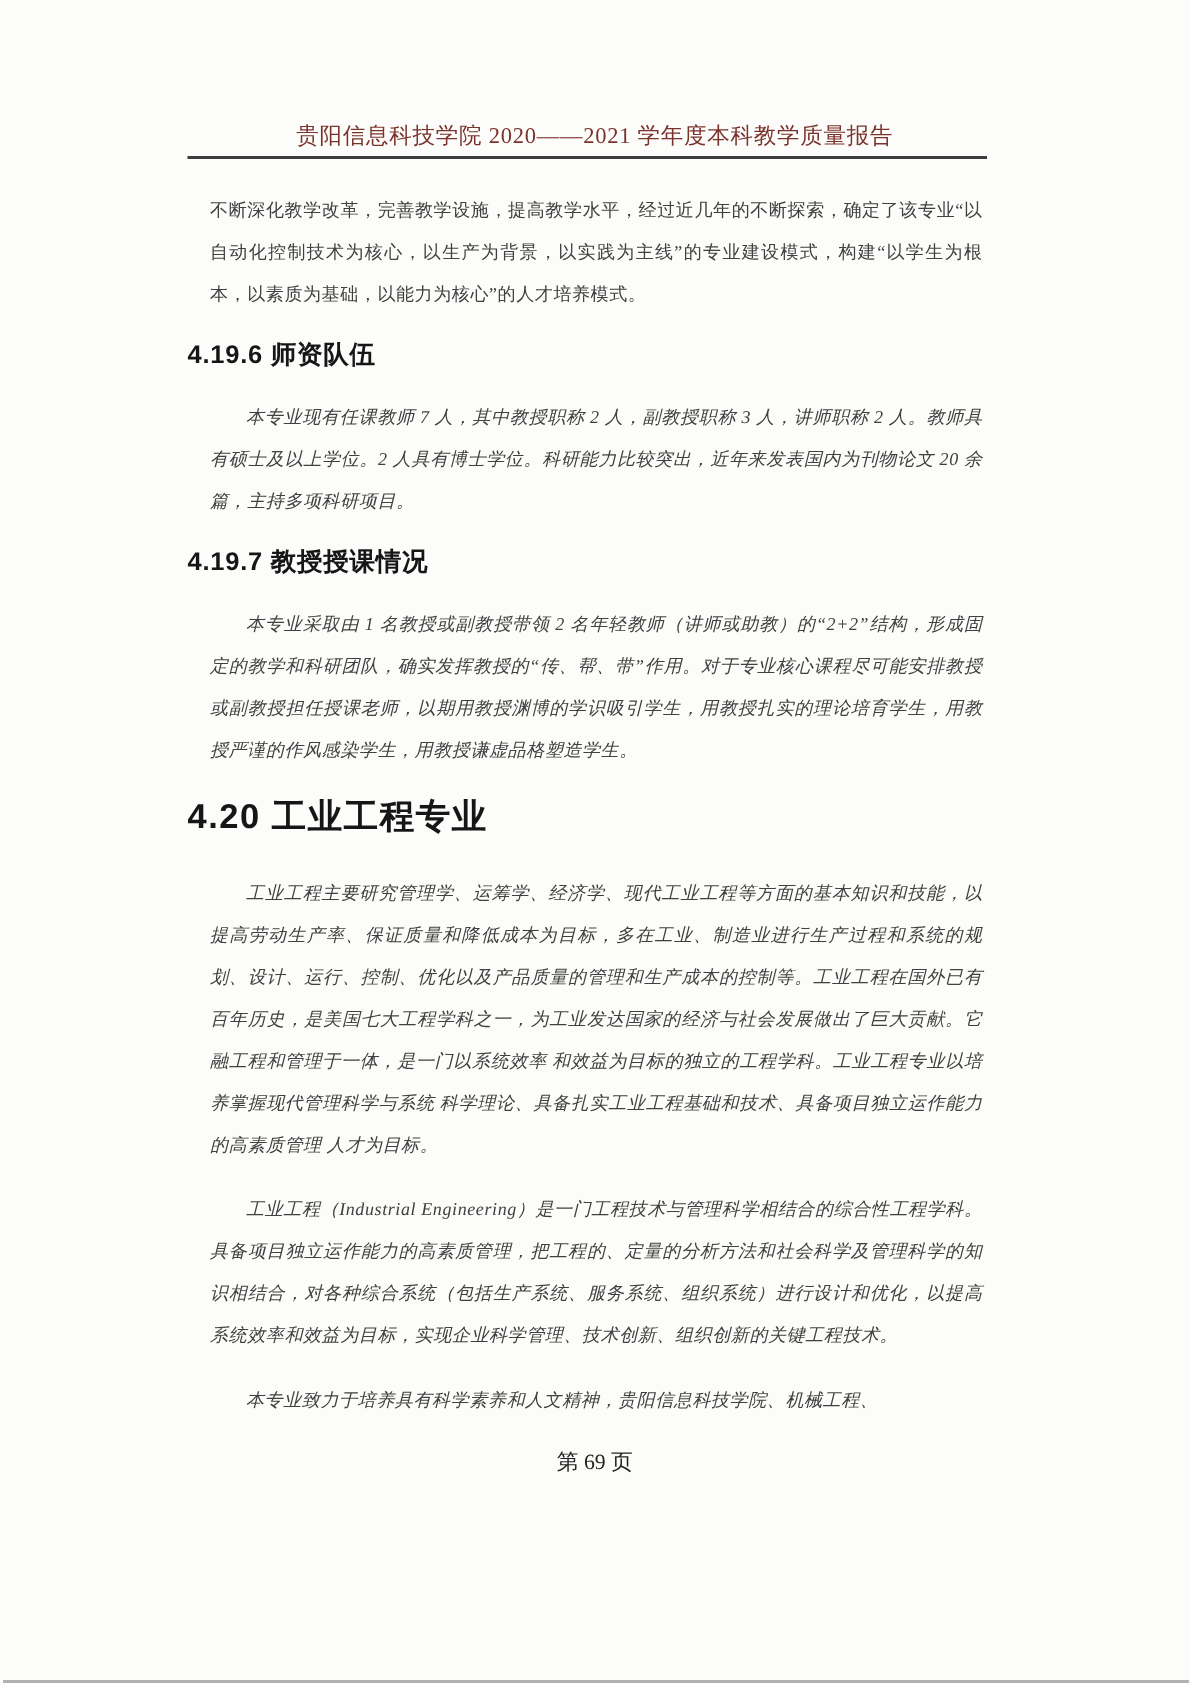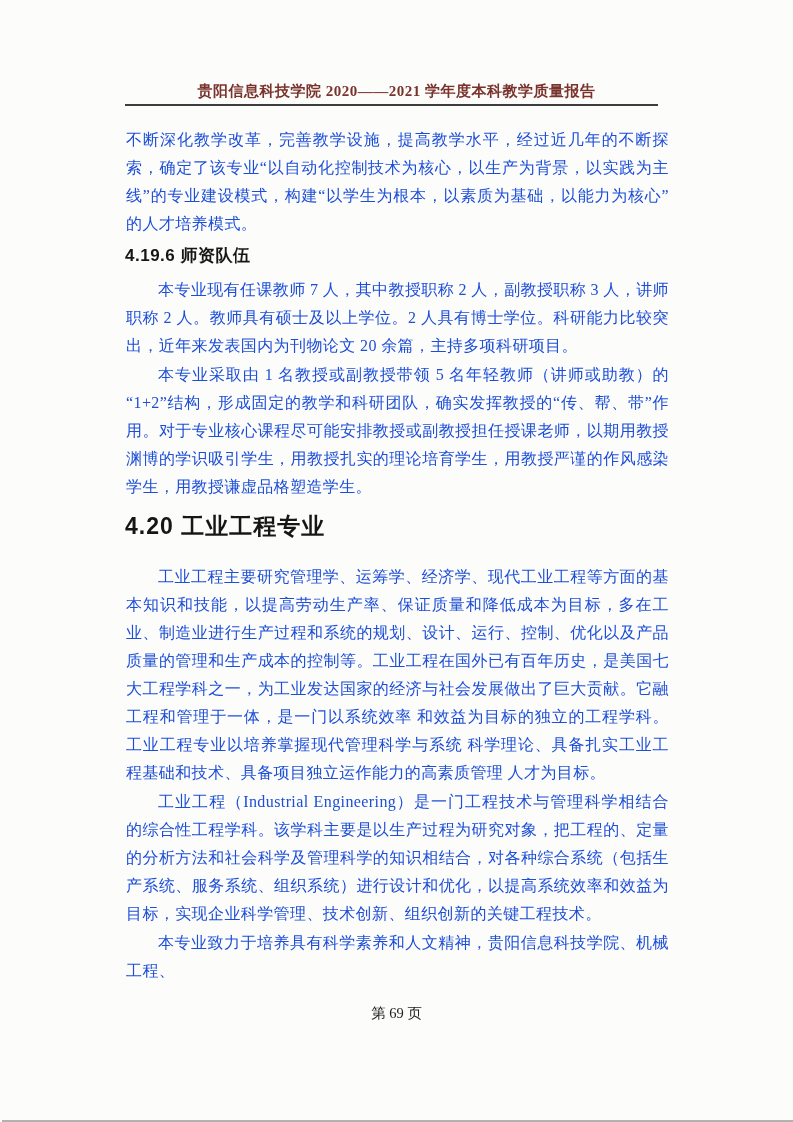--- a/index.html
+++ b/index.html
@@ -16,45 +16,46 @@
     font-family: "Liberation Serif", "DejaVu Serif", serif;
     color: #1f1f1f;
   }
   
   .page-header {
     padding-top: 81px;
   }
   .header-title {
     text-align: center;
     font-size: 15px;
-    font-weight: bold;
+    font-weight: normal;
     line-height: 20px;
     color: #7a332c;
     letter-spacing: 0.5px;
   }
   .header-rule {
     margin: 3px 0 0 125px;
     width: 533px;
     height: 2px;
     background: #3d3d3d;
   }
   
   .page-body {
     margin: 20px 123px 0 125px;
   }
   .page-body p {
-    margin: 1px;
-    font-size: 16px;
+    margin: 15px;
+    font-size: 12px;
     line-height: 28px;
     text-align: justify;
     letter-spacing: 0.4px;
-    color: #1d4ed8;
+    color: #404040;
   }
   .page-body p.indent {
     text-indent: 2em;
+    font-style: italic;
   }
   h2.chapter-heading {
     margin: 10px 0 22px;
     font-family: "Liberation Sans", "DejaVu Sans", sans-serif;
     font-size: 23px;
     line-height: 30px;
     font-weight: bold;
     color: #161616;
     letter-spacing: 1px;
   }
@@ -96,26 +97,27 @@
     <div class="header-rule"></div>
   </header>
 
   <main class="page-body">
 
     <p>不断深化教学改革，完善教学设施，提高教学水平，经过近几年的不断探索，确定了该专业“以自动化控制技术为核心，以生产为背景，以实践为主线”的专业建设模式，构建“以学生为根本，以素质为基础，以能力为核心”的人才培养模式。</p>
 
     <h3 class="section-heading">4.19.6 师资队伍</h3>
     <p class="indent">本专业现有任课教师 7 人，其中教授职称 2 人，副教授职称 3 人，讲师职称 2 人。教师具有硕士及以上学位。2 人具有博士学位。科研能力比较突出，近年来发表国内为刊物论文 20 余篇，主持多项科研项目。</p>
 
-    <p class="indent">本专业采取由 1 名教授或副教授带领 5 名年轻教师（讲师或助教）的“1+2”结构，形成固定的教学和科研团队，确实发挥教授的“传、帮、带”作用。对于专业核心课程尽可能安排教授或副教授担任授课老师，以期用教授渊博的学识吸引学生，用教授扎实的理论培育学生，用教授严谨的作风感染学生，用教授谦虚品格塑造学生。</p>
+    <h3 class="section-heading">4.19.7 教授授课情况</h3>
+    <p class="indent">本专业采取由 1 名教授或副教授带领 2 名年轻教师（讲师或助教）的“2+2”结构，形成固定的教学和科研团队，确实发挥教授的“传、帮、带”作用。对于专业核心课程尽可能安排教授或副教授担任授课老师，以期用教授渊博的学识吸引学生，用教授扎实的理论培育学生，用教授严谨的作风感染学生，用教授谦虚品格塑造学生。</p>
 
     <h2 class="chapter-heading">4.20 工业工程专业</h2>
     <p class="indent">工业工程主要研究管理学、运筹学、经济学、现代工业工程等方面的基本知识和技能，以提高劳动生产率、保证质量和降低成本为目标，多在工业、制造业进行生产过程和系统的规划、设计、运行、控制、优化以及产品质量的管理和生产成本的控制等。工业工程在国外已有百年历史，是美国七大工程学科之一，为工业发达国家的经济与社会发展做出了巨大贡献。它融工程和管理于一体，是一门以系统效率 和效益为目标的独立的工程学科。工业工程专业以培养掌握现代管理科学与系统 科学理论、具备扎实工业工程基础和技术、具备项目独立运作能力的高素质管理 人才为目标。</p>
 
-    <p class="indent">工业工程（Industrial Engineering）是一门工程技术与管理科学相结合的综合性工程学科。该学科主要是以生产过程为研究对象，把工程的、定量的分析方法和社会科学及管理科学的知识相结合，对各种综合系统（包括生产系统、服务系统、组织系统）进行设计和优化，以提高系统效率和效益为目标，实现企业科学管理、技术创新、组织创新的关键工程技术。</p>
+    <p class="indent">工业工程（Industrial Engineering）是一门工程技术与管理科学相结合的综合性工程学科。具备项目独立运作能力的高素质管理，把工程的、定量的分析方法和社会科学及管理科学的知识相结合，对各种综合系统（包括生产系统、服务系统、组织系统）进行设计和优化，以提高系统效率和效益为目标，实现企业科学管理、技术创新、组织创新的关键工程技术。</p>
     <p class="indent">本专业致力于培养具有科学素养和人文精神，贵阳信息科技学院、机械工程、</p>
 
   </main>
 
   <footer class="page-footer">
     <span>第 69 页</span>
   </footer>
 
   <div class="scan-edge-bottom"></div>
 

